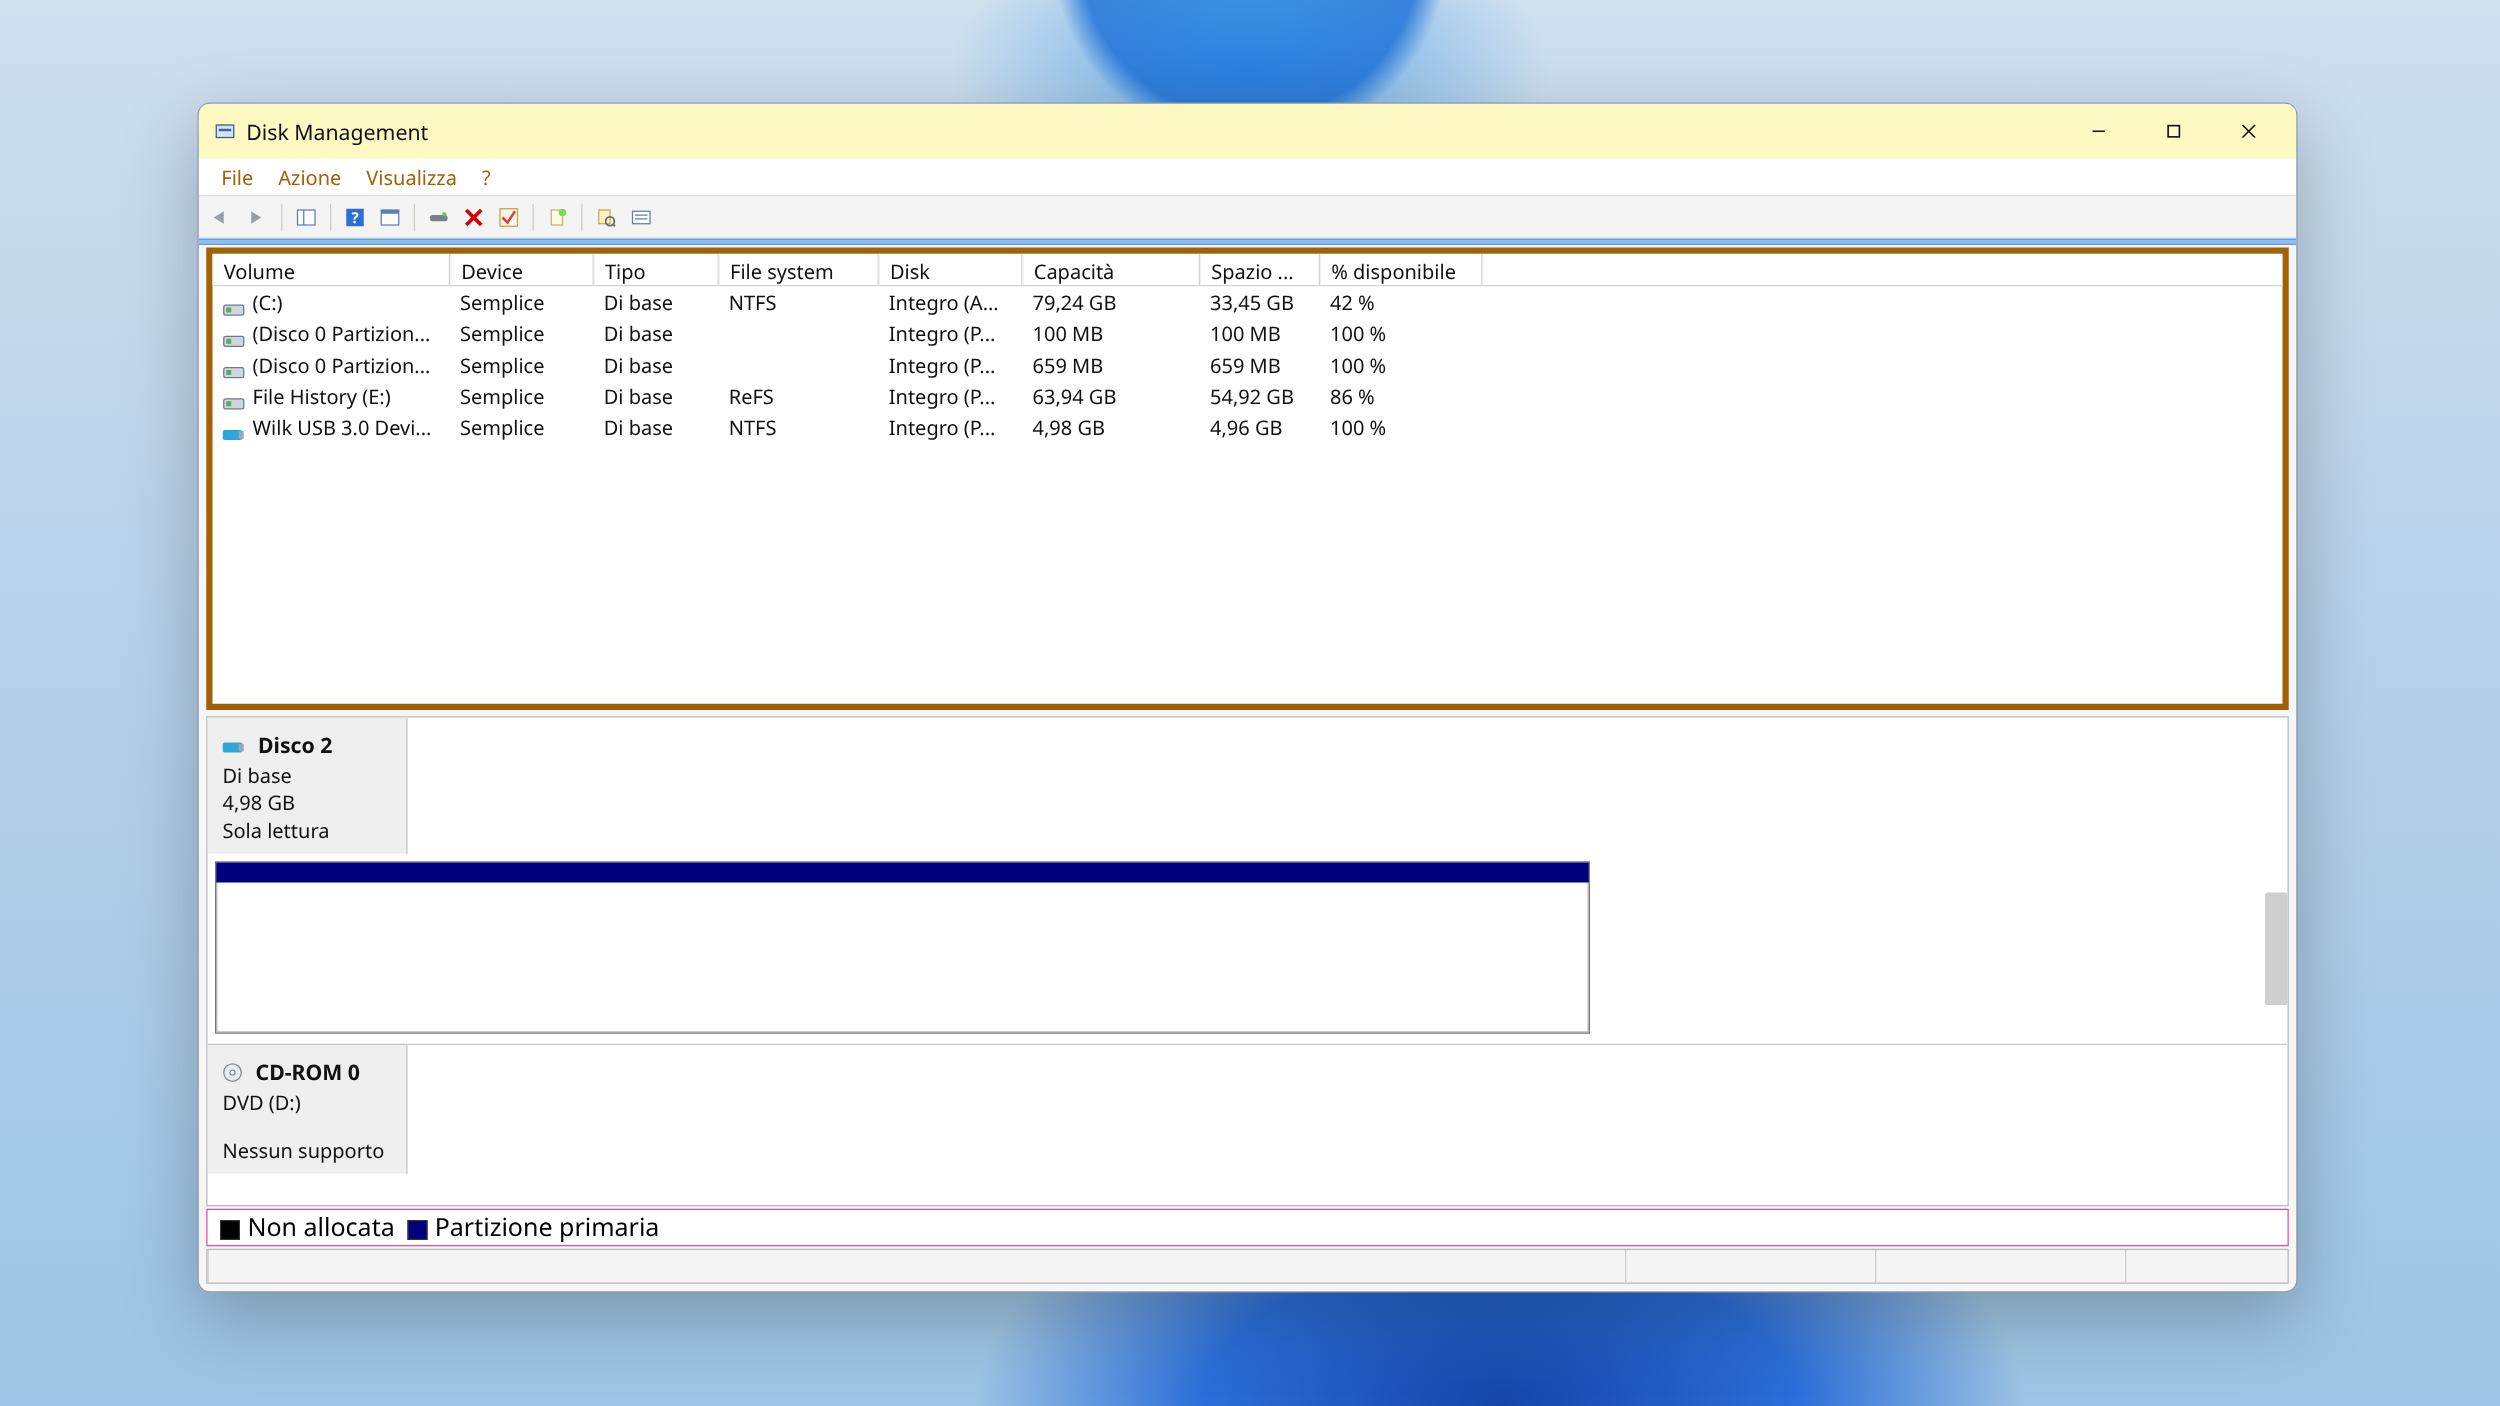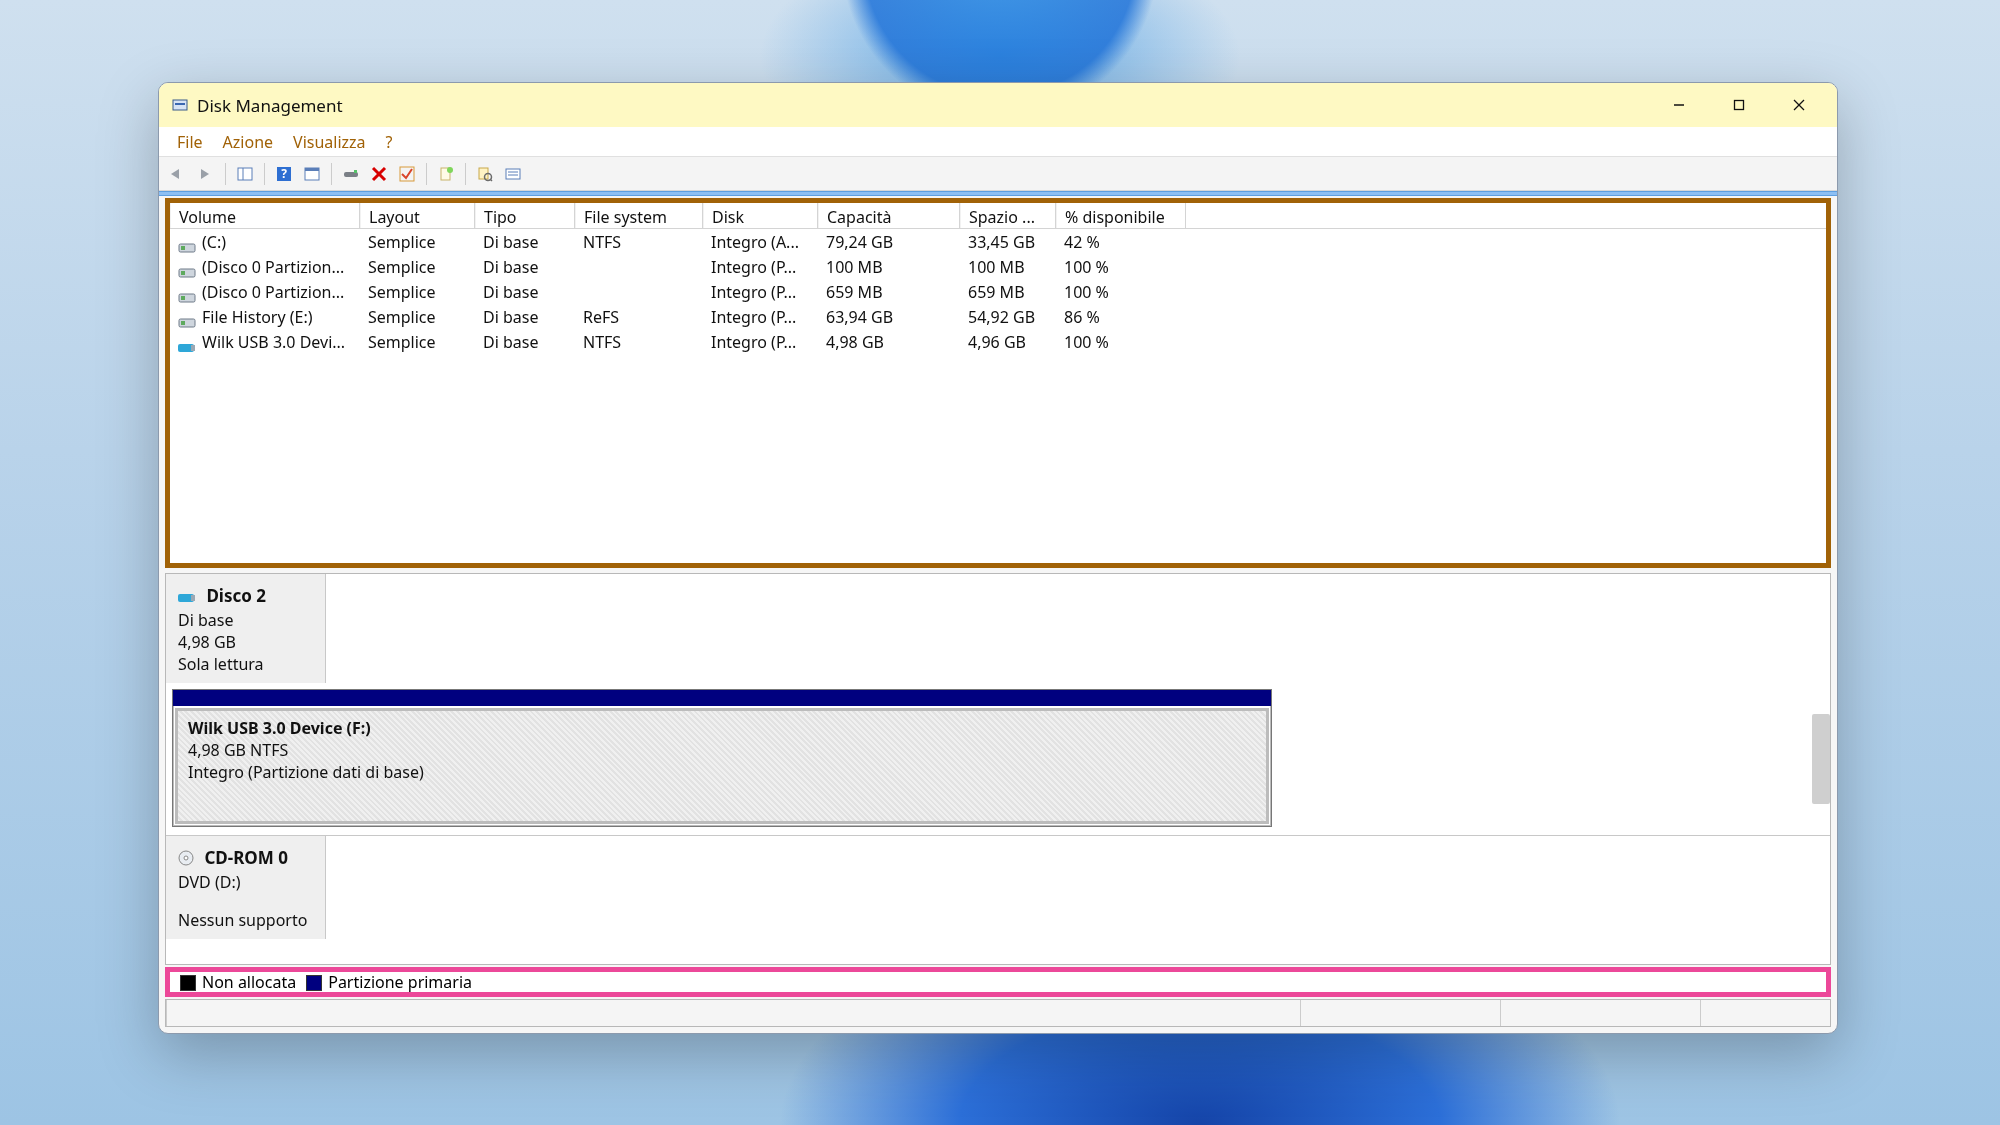--- a/index.html
+++ b/index.html
@@ -126,22 +126,22 @@
     margin:2px;
     background: repeating-linear-gradient(45deg,#f0f0f0 0 2px,#e2e2e2 2px 4px);
     padding:6px 10px;
     font-size:16px; color:#111;
   }
   .part-body .pname { font-weight:700; }
   .scroll-thumb {
     position:absolute; right:0; top:140px; width:18px; height:90px; background:#cfcfcf; border-radius:2px;
   }
   .legend {
-    height:30px; margin:0 6px 2px 6px; border:5px solid #ec4899; background:#fff;
-    display:flex; align-items:center; padding:0 10px; gap:10px; font-size:16px;
+    height:30px; margin:0 6px 2px 6px; border:1px solid #ec4899; background:#fff;
+    display:flex; align-items:flex-start; padding:0 10px; gap:10px; font-size:20px;
   }
   .legend .swatch { width:16px; height:16px; border:1px solid #333; display:inline-block; margin-right:6px; vertical-align:-3px;}
   .status-strip {
     height:28px; margin:0 6px 6px 6px; border:1px solid #b8b8b8; background:#f5f5f5;
     display:flex;
   }
   .status-strip > div { border-left:1px solid #ccc; height:100%; }
 </style>
 </head>
 <body>
@@ -258,21 +258,21 @@
           <line x1="4" y1="8" x2="14" y2="8" stroke="#5a7eb8"></line>
         </svg>
       </div>
   </div>
 
   <div class="blue-strip"></div>
 
   <div class="list-area">
     <div class="list-header">
       <div class="col-h c-volume">Volume</div>
-      <div class="col-h c-layout">Layout</div>
+      <div class="col-h c-layout">Device</div>
       <div class="col-h c-type">Tipo</div>
       <div class="col-h c-fs">File system</div>
       <div class="col-h c-status">Disk</div>
       <div class="col-h c-cap">Capacità</div>
       <div class="col-h c-free">Spazio ...</div>
       <div class="col-h c-pct">% disponibile</div>
     </div>
     <div class="list-rows" id="volume-rows">
         <div class="row">
           <div class="cell c-volume"><span class="vol-icon"><svg width="18" height="12">
@@ -353,25 +353,20 @@
               </svg></span>
           <span>Disco 2</span>
         </div>
         <div>Di base</div>
         <div>4,98 GB</div>
         <div>Sola lettura</div>
       </div>
       <div class="disk-part-col">
         <div class="part-outer">
           <div class="part-header"></div>
-          <div class="part-body">
-            <div class="pname">Wilk USB 3.0 Device  (F:)</div>
-            <div>4,98 GB NTFS</div>
-            <div>Integro (Partizione dati di base)</div>
-          </div>
         </div>
       </div>
     </div>
 
     <div class="disk-row cd">
       <div class="disk-label-col">
         <div class="name">
           <span class="diskicon"><svg width="16" height="16">
                 <circle cx="8" cy="8" r="7" fill="#e9edf2" stroke="#888"></circle>
                 <circle cx="8" cy="8" r="2" fill="#fff" stroke="#888"></circle>

